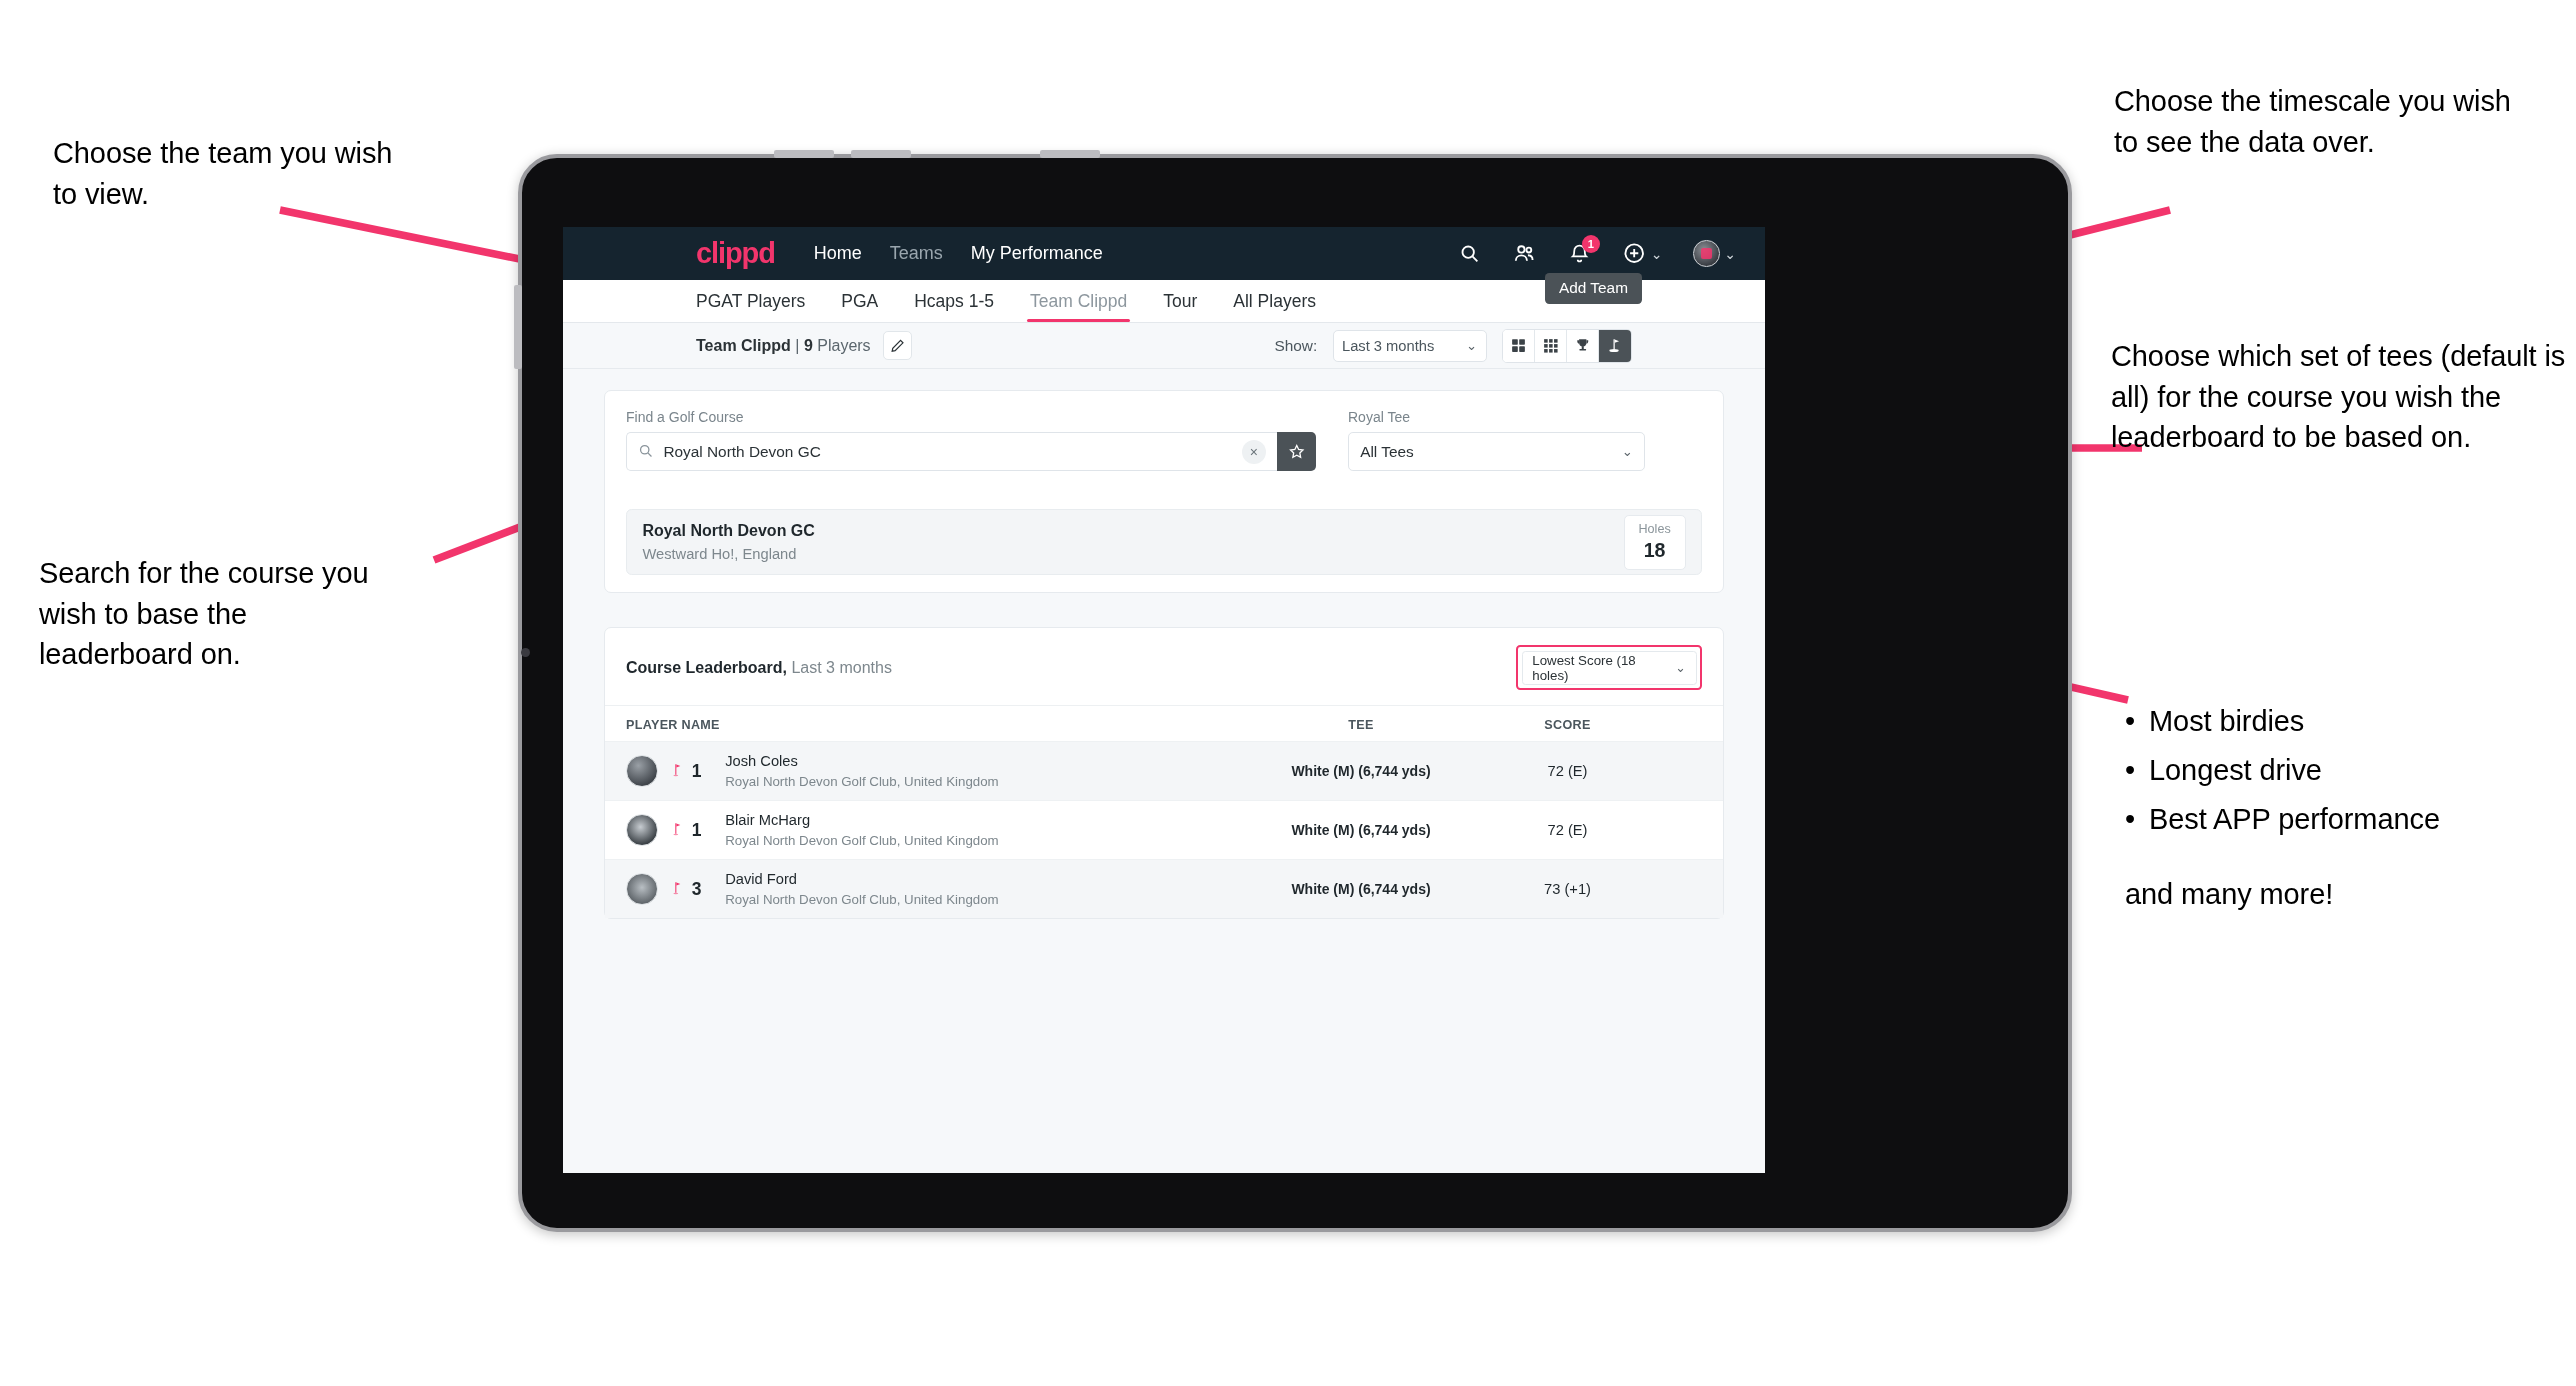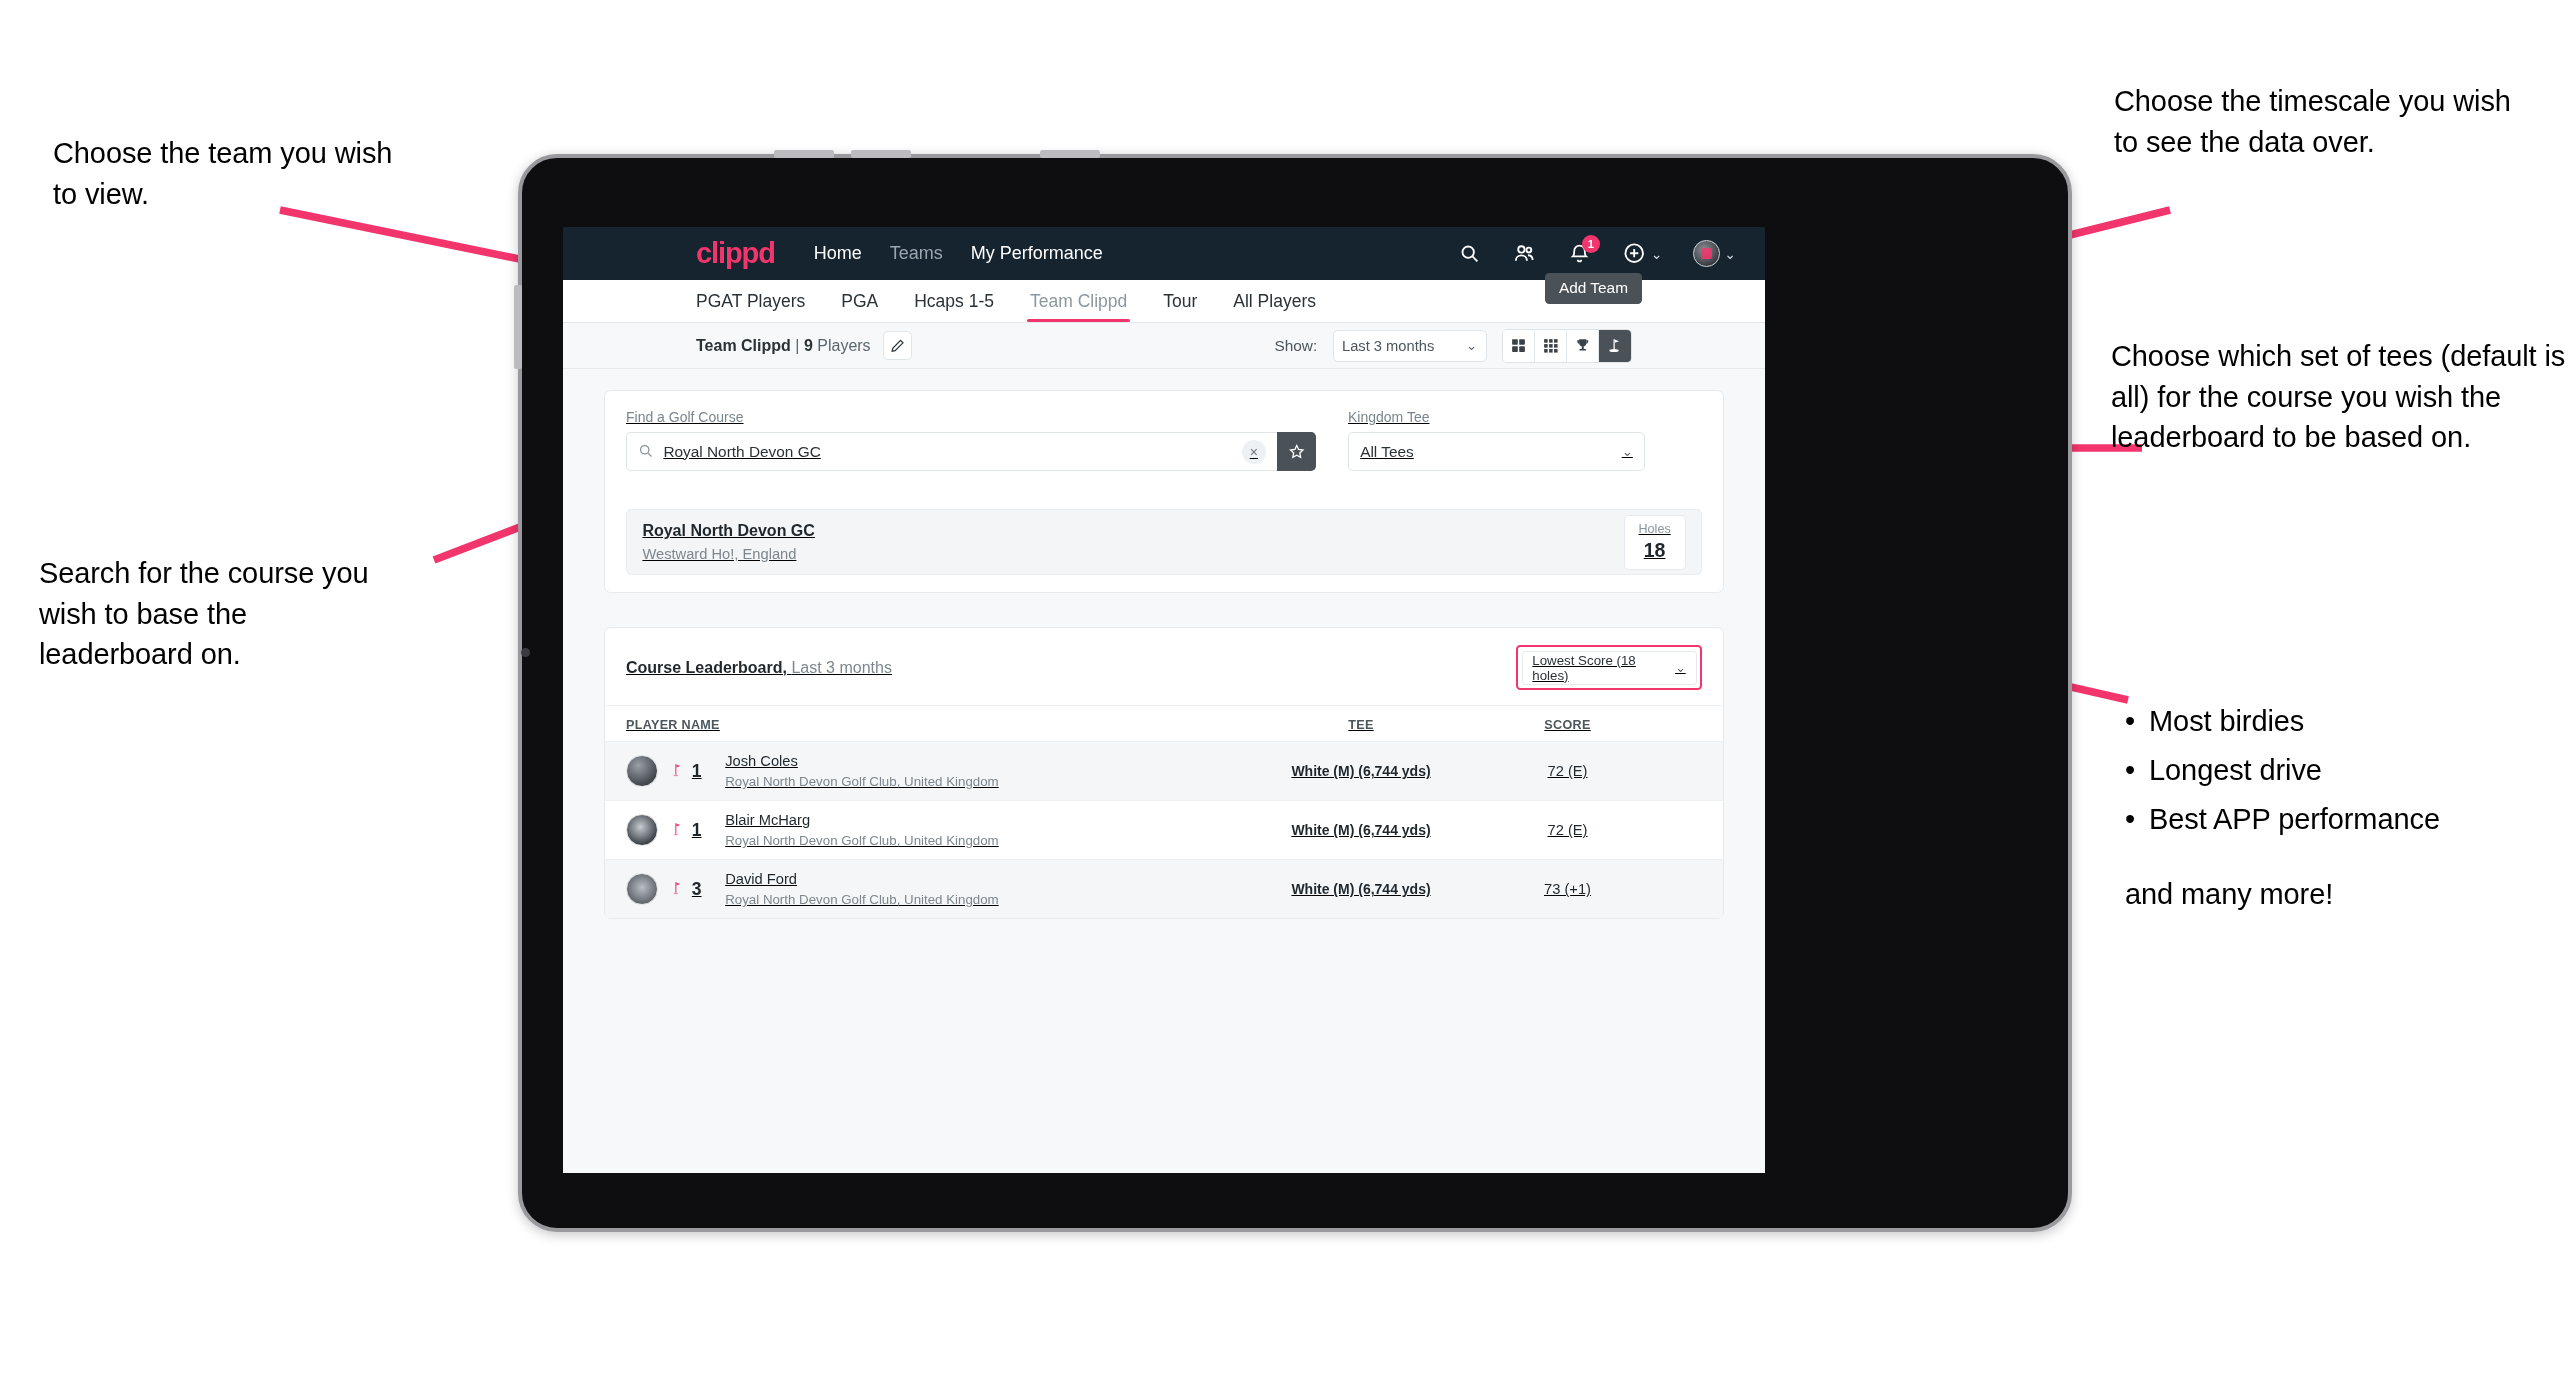--- a/index.html
+++ b/index.html
@@ -131,21 +131,20 @@
   }
   .vbtn:last-child { border-right:none; }
   .vbtn.active { background:#4b5257; }
 
   
   .content { padding: 21px 0 0 0; }
   .card {
     background:#fff; border:0.7px solid #e6eaee; border-radius:7px;
     margin: 0 auto;
     width: 1120px;
-    text-decoration: underline;
   }
   .search-card { padding: 18px 21px 21px; }
   .field-row { display:flex; gap: 0; align-items:flex-end; }
   .field { display:flex; flex-direction:column; }
   .field-label { font-size:14px; color:#7a858c; margin-bottom:7px; }
   .search-wrap { display:flex; }
   .search-input {
     width: 651px; height: 39px; border:0.7px solid #dfe4e9;
     border-radius: 4.9px 0 0 4.9px; border-right:none;
     display:flex; align-items:center; padding: 0 11.2px; background:#fff;
@@ -422,21 +421,21 @@
                     <span class="clear-x">×</span>
                   </div>
                   <div class="star-btn">
                     <svg width="17.5" height="17.5" viewBox="0 0 24 24" fill="none" stroke="#ffffff" stroke-width="1.8">
                       <path d="M12 3.4l2.6 5.4 5.9.8-4.3 4.1 1.1 5.9-5.3-2.9-5.3 2.9 1.1-5.9L3.5 9.6l5.9-.8z"></path>
                     </svg>
                   </div>
                 </div>
               </div>
               <div class="field tee-field">
-                <div class="field-label">Kingdom Tee</div>
+                <div class="field-label">Royal Tee</div>
                 <div class="tee-select">
                   <span>All Tees</span>
                   <span class="chv">⌄</span>
                 </div>
               </div>
             </div>
           </div>
 
           <div class="course-row">
             <div>

